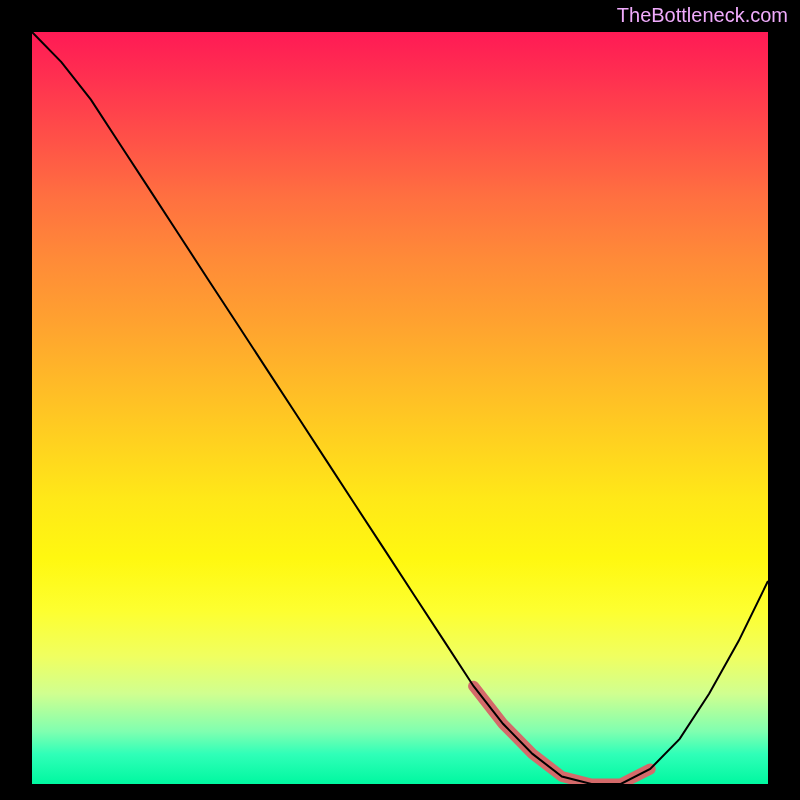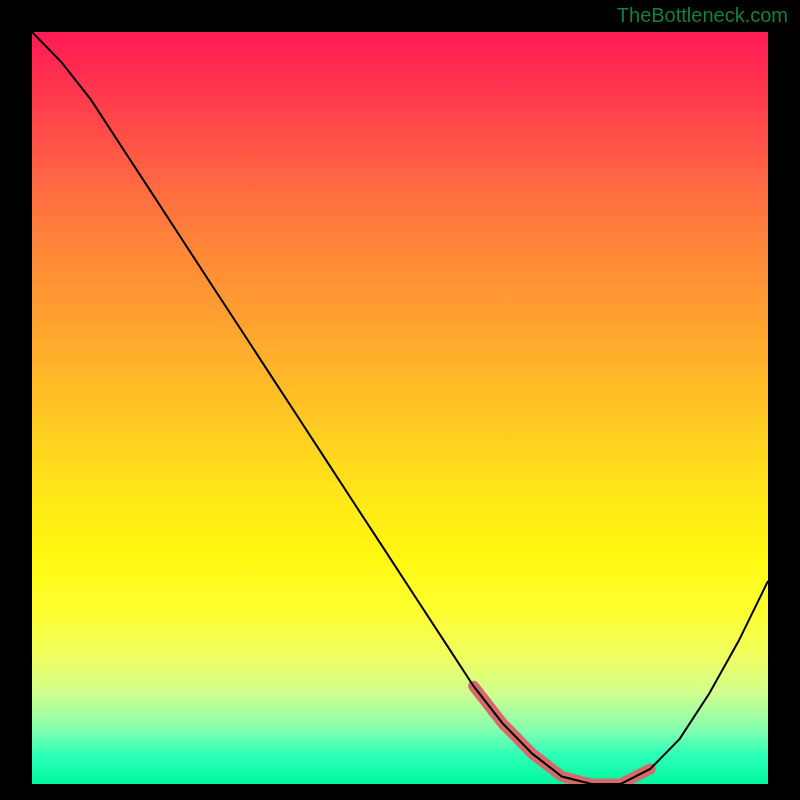--- a/index.html
+++ b/index.html
@@ -8,21 +8,21 @@
     height: 800px;
     background: #000;
     position: relative;
     font-family: Arial, sans-serif;
     overflow: hidden;
   }
   .watermark {
     position: absolute;
     top: 4px;
     right: 12px;
-    color: #15803d;
+    color: #f0abfc;
     font-size: 20px;
     font-weight: 500;
     z-index: 10;
   }
   .plot-area {
     position: absolute;
     left: 32px;
     top: 32px;
     width: 736px;
     height: 752px;

